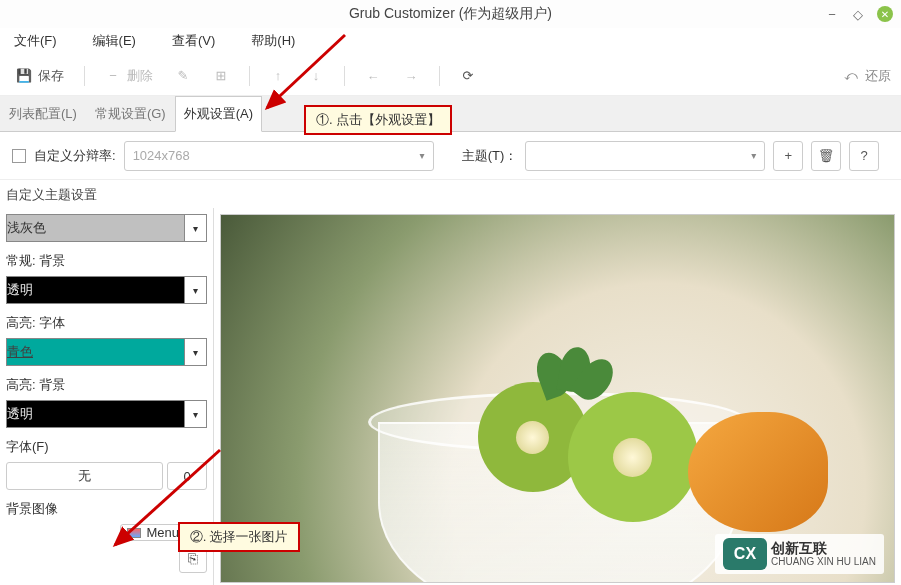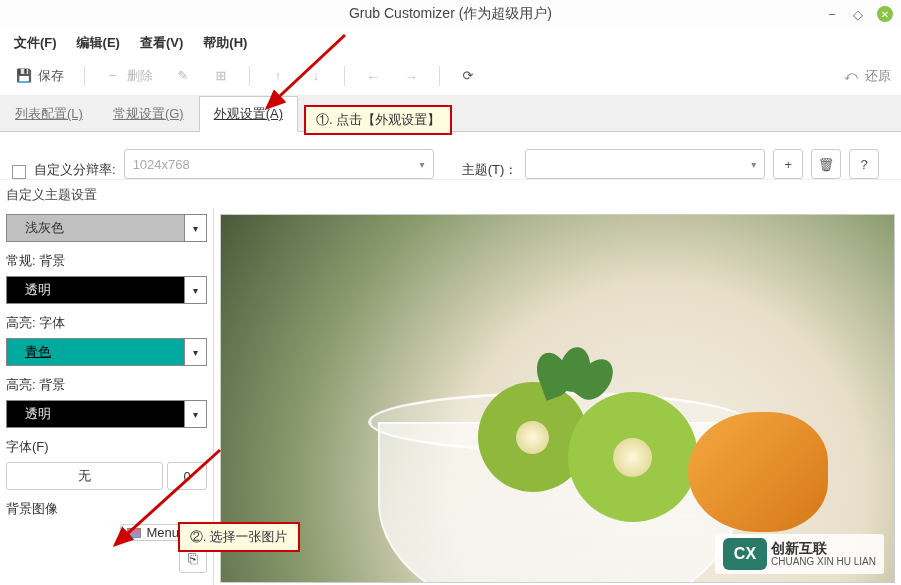--- a/index.html
+++ b/index.html
@@ -2,49 +2,49 @@
 <html><head>
 <meta charset="utf-8">
 <style>
 * { box-sizing: border-box; margin: 0; padding: 0; font-family: "Microsoft YaHei", "SimSun", Arial, sans-serif; }
 body { width: 901px; height: 585px; background: #fff; overflow: hidden; position: relative; font-size: 13px; color: #333; }
 .titlebar { height: 28px; display: flex; align-items: center; justify-content: center; position: relative; background: #fdfdfd; }
 .titlebar .title { font-size: 14px; color: #444; }
 .win-controls { position: absolute; right: 8px; top: 6px; display: flex; gap: 12px; align-items: center; }
 .win-btn { width: 14px; height: 14px; display: flex; align-items: center; justify-content: center; font-size: 13px; color: #666; }
 .win-close { width: 16px; height: 16px; border-radius: 50%; background: #8bc34a; color: #fff; font-size: 10px; display:flex; align-items:center; justify-content:center;}
-.menubar { height: 28px; display: flex; align-items: flex-end; padding: 0 6px; gap: 4px; font-weight: bold; }
+.menubar { height: 28px; display: flex; align-items: flex-start; padding: 0 6px; gap: 20px; }
 .menubar .menu-item { padding: 4px 8px; font-size: 13px; color: #333; }
 .toolbar { height: 40px; display: flex; align-items: center; padding: 0 10px; gap: 10px; border-bottom: 1px solid #eee; }
 .tool-sep { width: 1px; height: 20px; background: #ddd; margin: 0 4px; }
 .tool-btn { display: flex; align-items: center; gap: 6px; padding: 4px 6px; color: #555; }
 .tool-icon { width: 16px; height: 16px; display: flex; align-items: center; justify-content: center; }
 .muted { color: #bbb; }
 .toolbar-right { margin-left: auto; display:flex; align-items:center; gap:6px; color:#888;}
 .tabs { height: 36px; display: flex; border-bottom: 1px solid #ccc; background: #f0f0f0; align-items: flex-end; }
-.tab { padding: 8px 14px; font-size: 13px; color: #777; border: 1px solid transparent; border-bottom: none; text-decoration: underline; }
+.tab { padding: 8px 8px; font-size: 13px; color: #777; border: 1px solid transparent; border-bottom: none; }
 .tab.active { background: #fff; border: 1px solid #ccc; border-bottom: 1px solid #fff; margin-bottom: -1px; color: #333; }
 .callout { position: absolute; border: 2px solid #c00; background: #fffbe0; padding: 4px 10px; font-size: 13px; color: #333; }
 .callout1 { top: 105px; left: 304px; }
 .callout2 { top: 522px; left: 178px; font-family: Liberation Serif, serif; }
-.config-row { height: 48px; display: flex; align-items: flex-end; padding: 0 12px; gap: 8px; border-bottom: 1px solid #eee; }
+.config-row { height: 48px; display: flex; align-items: center; padding: 0 12px; gap: 8px; border-bottom: 1px solid #eee; }
 .checkbox { width: 14px; height: 14px; border: 1px solid #999; background: #fff; }
 .combo { height: 30px; border: 1px solid #ccc; border-radius: 3px; background: #fff; display: flex; align-items: center; padding: 0 8px; position: relative; }
 .combo .chev { position: absolute; right: 8px; font-size: 10px; color: #888; }
 .btn-sq { width: 30px; height: 30px; border: 1px solid #ccc; border-radius: 3px; background: #fff; display: flex; align-items: center; justify-content: center; color: #555; }
 .section-label { padding: 6px 6px 4px 6px; font-size: 13px; color: #444; }
 .main-area { display: flex; height: calc(585px - 28px - 28px - 40px - 36px - 48px - 24px); }
 .side-panel { width: 214px; padding: 6px; border-right: 1px solid #ddd; display:flex; flex-direction:column; gap:6px;}
 .side-panel label { font-size: 13px; color: #333; display: block; margin-top: 4px; }
 .color-combo { height: 28px; border: 1px solid #888; display: flex; align-items: center; position: relative; }
-.color-swatch { flex: 1; height: 100%; padding-left: 18px; display: flex; align-items: center; color: #333; font-size: 13px; }
+.color-swatch { flex: 1; height: 100%; padding-left: 0; display: flex; align-items: center; color: #333; font-size: 13px; }
 .color-combo .chev-btn { width: 22px; height: 100%; border-left: 1px solid #888; display: flex; align-items: center; justify-content: center; font-size: 10px; background:#fff; }
 .swatch-grey { background: #c0c0c0; color: #333; }
 .swatch-black { background: #000; color: #eee; }
-.swatch-teal { background: #00a99d; color: #000000; text-decoration: underline; }
+.swatch-teal { background: #00a99d; color: #404040; text-decoration: underline; }
 .font-row { display:flex; gap:4px; }
 .font-btn { flex:1; height:28px; border:1px solid #ccc; border-radius:3px; display:flex; align-items:center; justify-content:center; background:#fff; }
 .font-size-box { width:40px; height:28px; border:1px solid #ccc; border-radius:3px; display:flex; align-items:center; justify-content:center; background:#fff;}
 .bg-file-row { display:flex; gap:4px; align-items:flex-end;flex-direction:column;}
 .bg-file-btn { flex:1; height:28px; border:1px solid #ccc; border-radius:3px; display:flex; align-items:center; gap:6px; padding:0 6px; background:#fff;}
 .bg-file-icon { width:14px; height:10px; background:linear-gradient(#f66,#6af); border:1px solid #888;}
 .copy-btn { width:28px; height:28px; border:1px solid #ccc; border-radius:3px; display:flex; align-items:center; justify-content:center; background:#fff;}
 .preview { flex: 1; position: relative; margin:6px; border:1px solid #ccc; overflow:hidden; }
 .preview-bg { position:absolute; inset:0; background: radial-gradient(circle at 65% 75%, #f5f0e6 0%, #e8dfc9 40%, #8a9b6e 70%, #4a5a3a 100%);}
 .bowl { position:absolute; bottom:-40px; left:50%; transform:translateX(-50%); width:480px; height:280px; }

